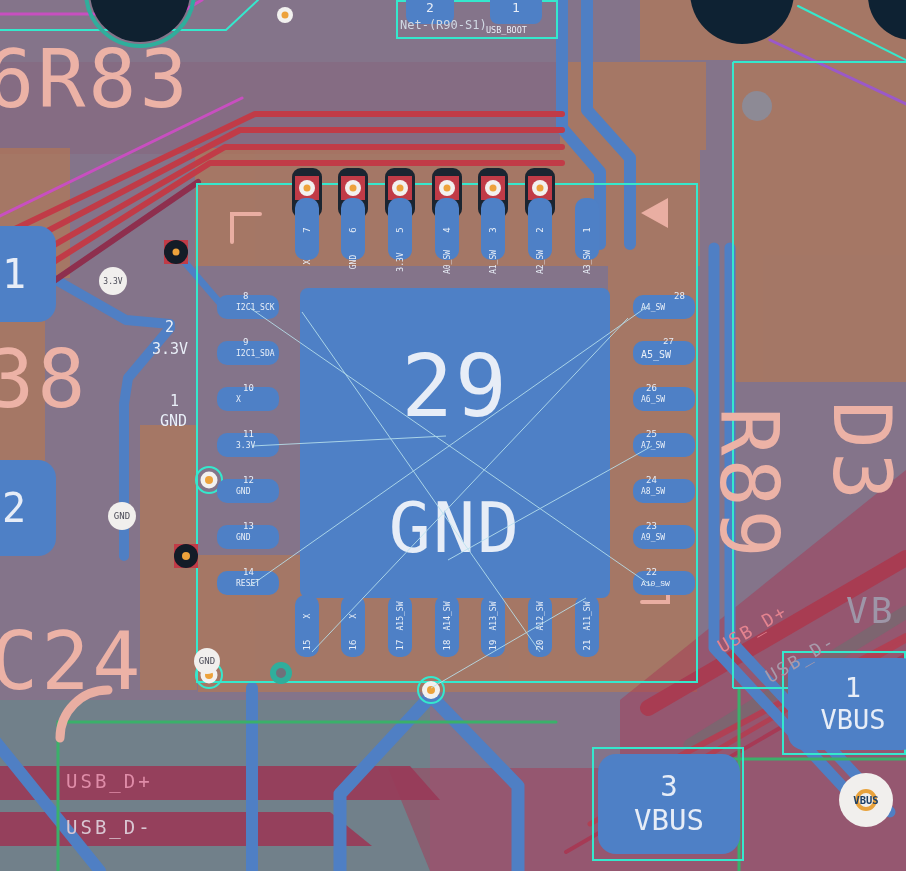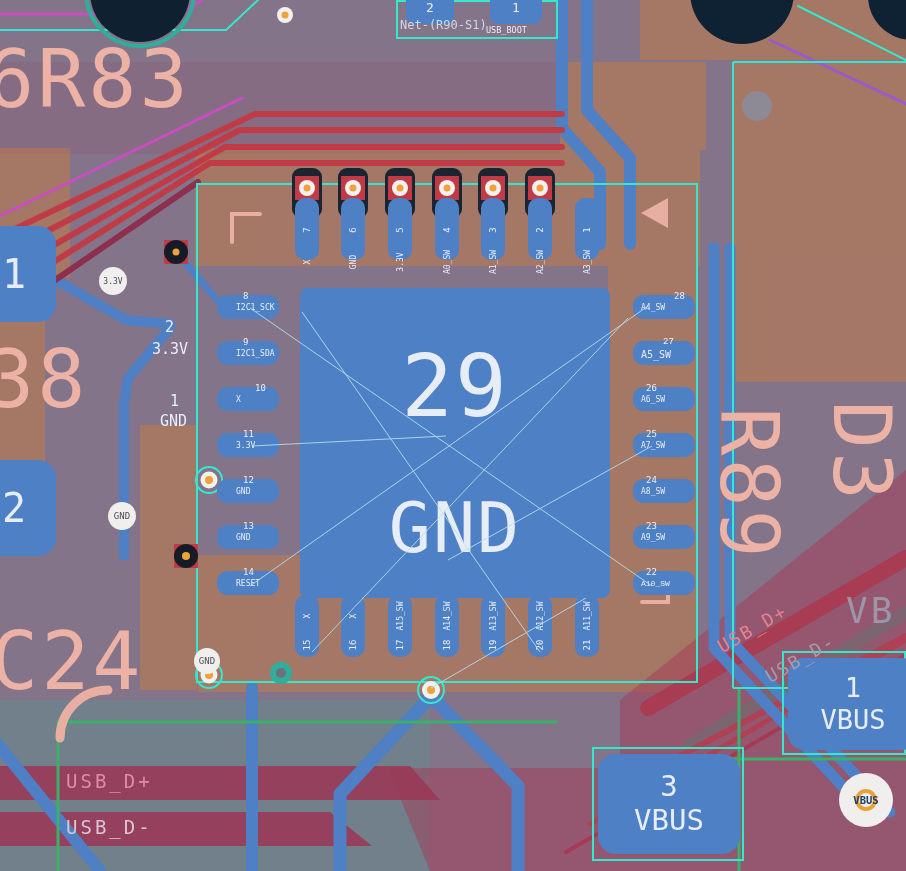--- a/index.html
+++ b/index.html
@@ -247,21 +247,21 @@
       <div style="position:absolute;background:#4e80c6;border-radius:10px;left:575px;top:595px;width:24px;height:62px;"></div>
       <div style="position:absolute;color:#e9eff8;white-space:nowrap;font-family:'DejaVu Sans Mono',monospace;display:flex;align-items:center;justify-content:center;transform:rotate(-90deg);left:562px;top:608px;width:50px;height:16px;font-size:8px;">A11_SW</div>
       <div style="position:absolute;color:#e9eff8;white-space:nowrap;font-family:'DejaVu Sans Mono',monospace;display:flex;align-items:center;justify-content:center;transform:rotate(-90deg);left:567px;top:636px;width:40px;height:18px;font-size:9px;">21</div>
       <div style="position:absolute;background:#4e80c6;border-radius:10px;left:217px;top:295px;width:62px;height:24px;"></div>
       <div style="position:absolute;color:#e9eff8;white-space:nowrap;font-family:'DejaVu Sans Mono',monospace;left:243px;top:291px;font-size:9px;">8</div>
       <div style="position:absolute;color:#e9eff8;white-space:nowrap;font-family:'DejaVu Sans Mono',monospace;left:236px;top:303px;font-size:8px;">I2C1_SCK</div>
       <div style="position:absolute;background:#4e80c6;border-radius:10px;left:217px;top:341px;width:62px;height:24px;"></div>
       <div style="position:absolute;color:#e9eff8;white-space:nowrap;font-family:'DejaVu Sans Mono',monospace;left:243px;top:337px;font-size:9px;">9</div>
       <div style="position:absolute;color:#e9eff8;white-space:nowrap;font-family:'DejaVu Sans Mono',monospace;left:236px;top:349px;font-size:8px;">I2C1_SDA</div>
       <div style="position:absolute;background:#4e80c6;border-radius:10px;left:217px;top:387px;width:62px;height:24px;"></div>
-      <div style="position:absolute;color:#e9eff8;white-space:nowrap;font-family:'DejaVu Sans Mono',monospace;left:243px;top:383px;font-size:9px;margin-left:12px;">10</div>
+      <div style="position:absolute;color:#e9eff8;white-space:nowrap;font-family:'DejaVu Sans Mono',monospace;left:243px;top:383px;font-size:9px;">10</div>
       <div style="position:absolute;color:#e9eff8;white-space:nowrap;font-family:'DejaVu Sans Mono',monospace;left:236px;top:395px;font-size:8px;">X</div>
       <div style="position:absolute;background:#4e80c6;border-radius:10px;left:217px;top:433px;width:62px;height:24px;"></div>
       <div style="position:absolute;color:#e9eff8;white-space:nowrap;font-family:'DejaVu Sans Mono',monospace;left:243px;top:429px;font-size:9px;">11</div>
       <div style="position:absolute;color:#e9eff8;white-space:nowrap;font-family:'DejaVu Sans Mono',monospace;left:236px;top:441px;font-size:8px;">3.3V</div>
       <div style="position:absolute;background:#4e80c6;border-radius:10px;left:217px;top:479px;width:62px;height:24px;"></div>
       <div style="position:absolute;color:#e9eff8;white-space:nowrap;font-family:'DejaVu Sans Mono',monospace;left:243px;top:475px;font-size:9px;">12</div>
       <div style="position:absolute;color:#e9eff8;white-space:nowrap;font-family:'DejaVu Sans Mono',monospace;left:236px;top:487px;font-size:8px;">GND</div>
       <div style="position:absolute;background:#4e80c6;border-radius:10px;left:217px;top:525px;width:62px;height:24px;"></div>
       <div style="position:absolute;color:#e9eff8;white-space:nowrap;font-family:'DejaVu Sans Mono',monospace;left:243px;top:521px;font-size:9px;">13</div>
       <div style="position:absolute;color:#e9eff8;white-space:nowrap;font-family:'DejaVu Sans Mono',monospace;left:236px;top:533px;font-size:8px;">GND</div>

